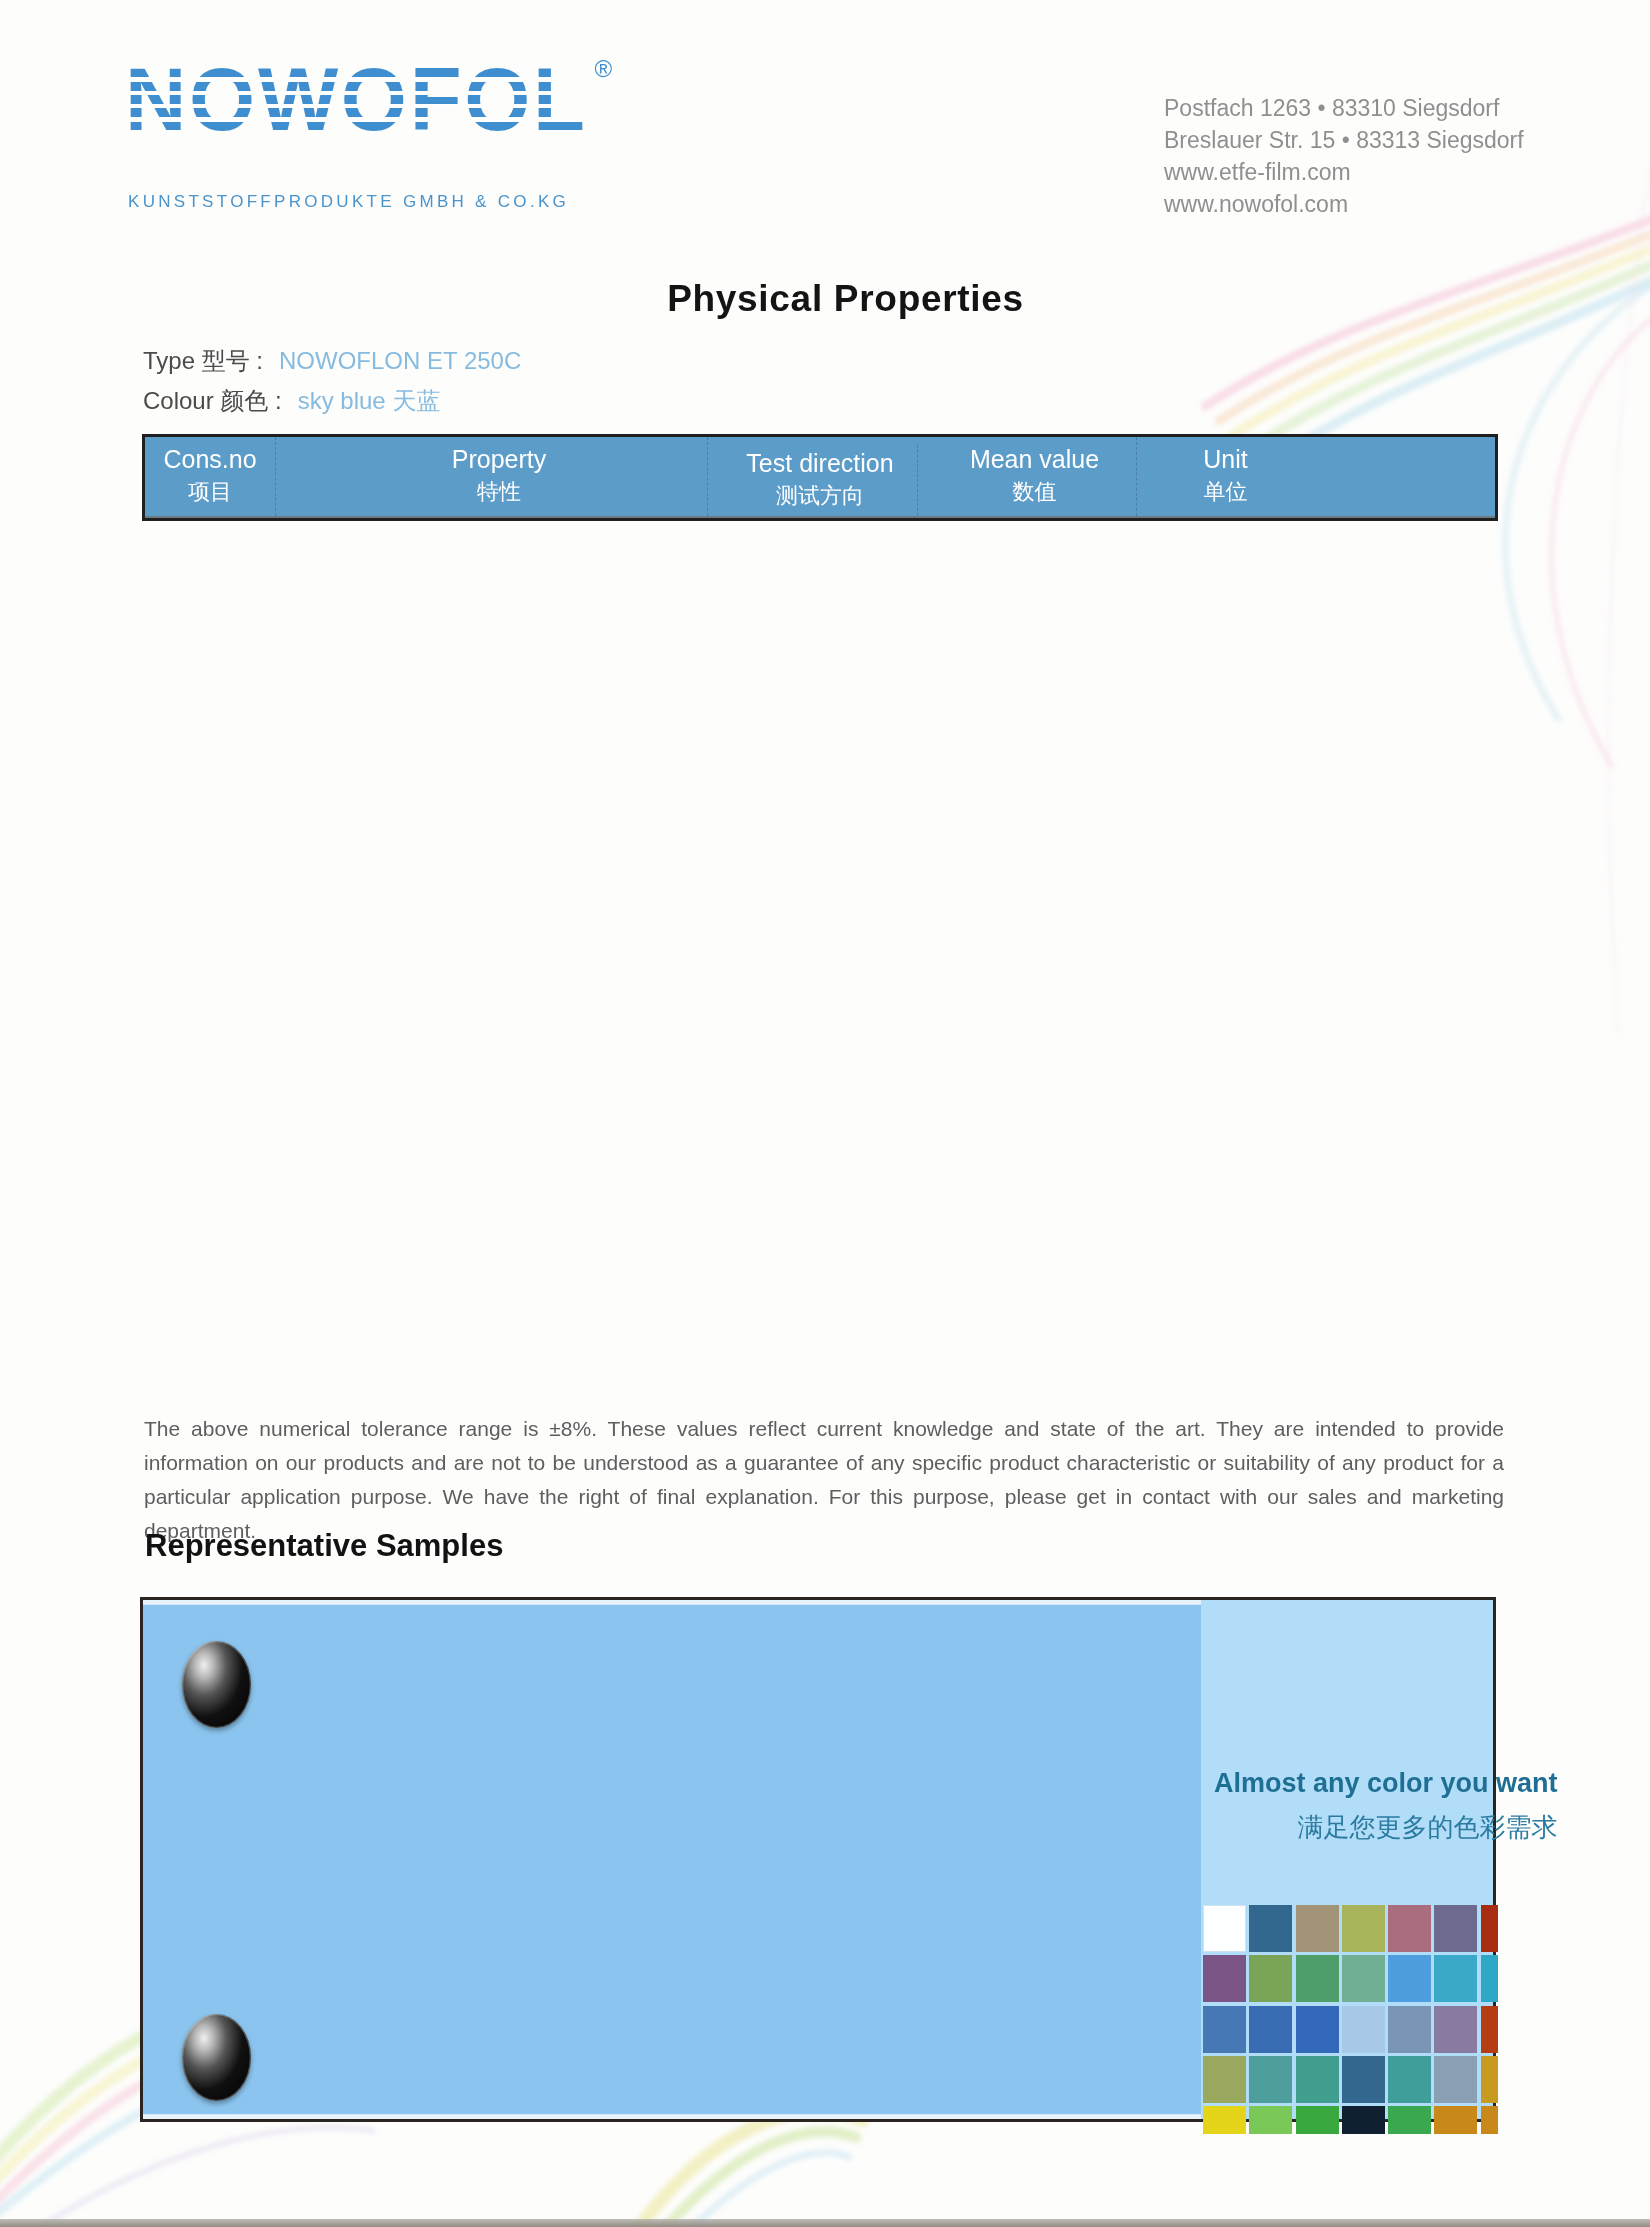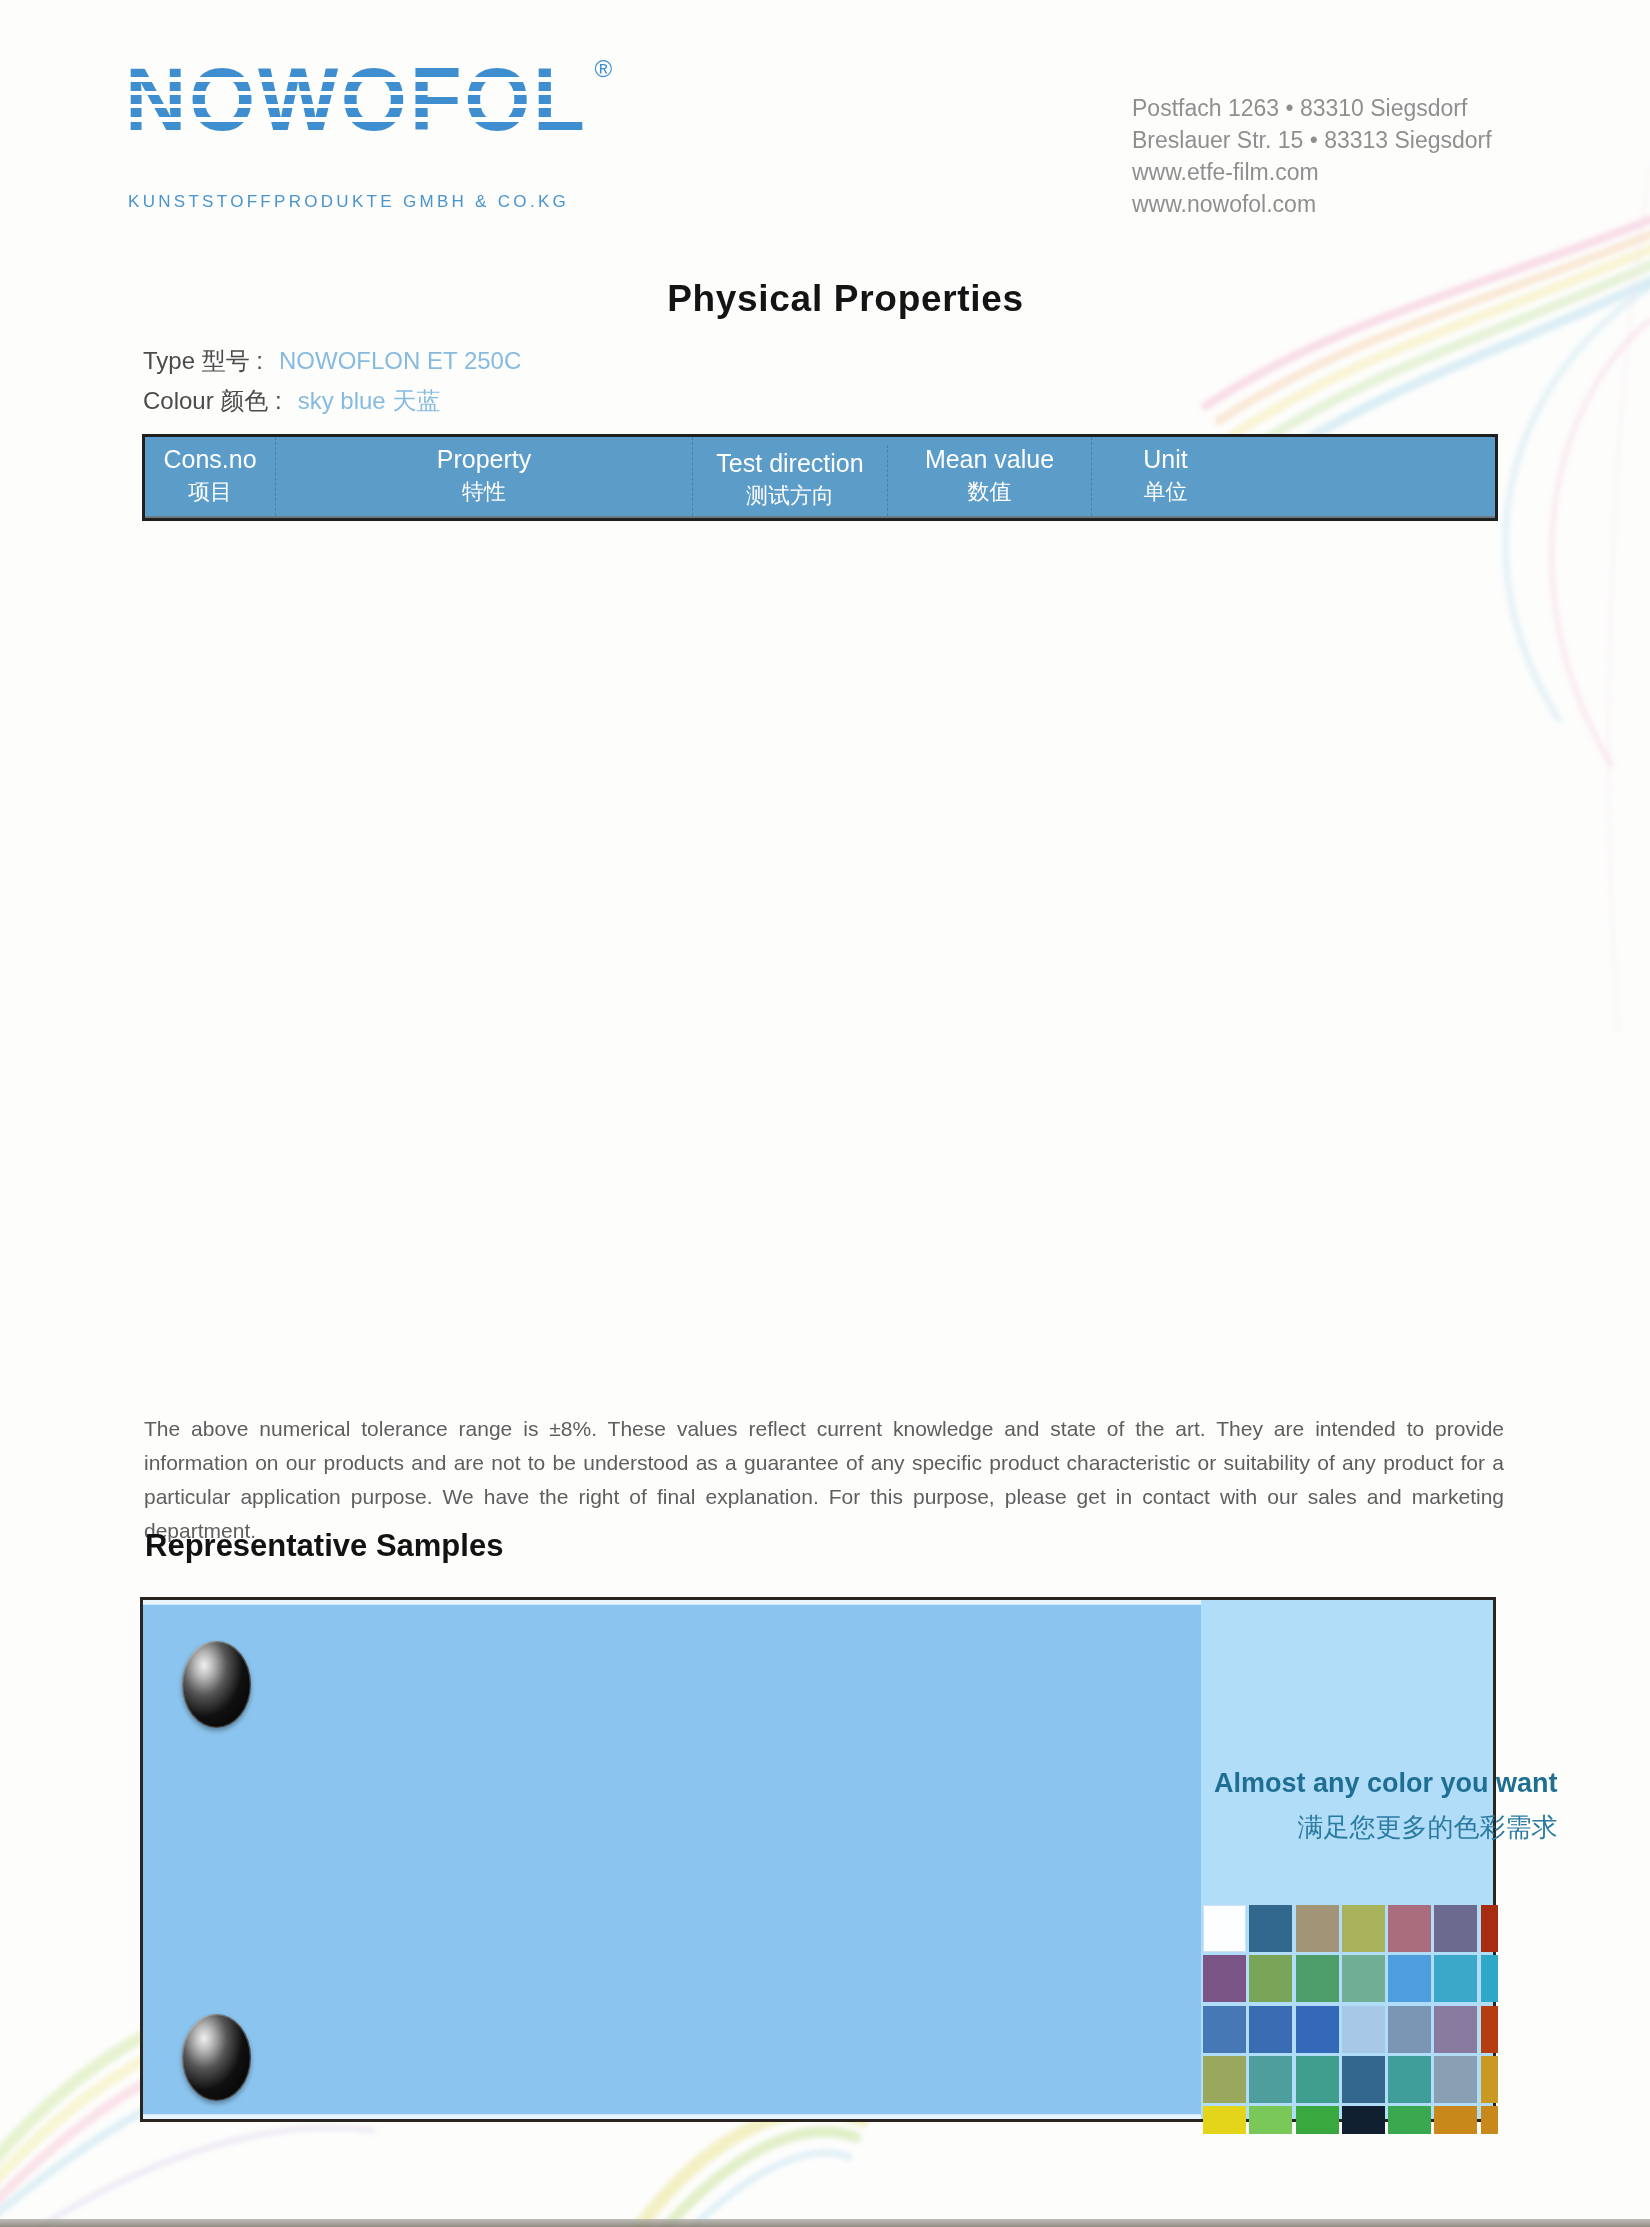--- a/index.html
+++ b/index.html
@@ -17,39 +17,39 @@
     transform:scaleY(1.05);
     background:repeating-linear-gradient(180deg,#3f8fd0 0px,#3f8fd0 8.7px,#ffffff 8.7px,#ffffff 12.7px);
     -webkit-background-clip:text;background-clip:text;color:transparent;
   }
   .logo-reg{position:relative;top:-52px;left:6.7px;font-size:24px;color:#3f8fd0;font-weight:400;}
   .logo-sub{
     position:absolute;left:128px;top:192px;
     font-size:17px;color:#4a94cc;letter-spacing:3.3px;white-space:nowrap;
   }
   .address{
-    position:absolute;left:1132px;top:92px;
+    position:absolute;left:1164px;top:92px;
     font-size:23px;color:#8f8f8f;line-height:32px;white-space:nowrap;
   }
   
   .doc-title{
     position:absolute;left:0;top:278px;width:1651px;text-align:center;
     font-size:37px;font-weight:700;color:#141414;letter-spacing:0.7px;padding-left:20px;
   }
   .prod-line{position:absolute;left:143px;font-size:24px;white-space:nowrap;}
   .prod-line .lbl{color:#4b4b4b;}
   .prod-line .val{color:#86bbdf;margin-left:9.3px;}
   #type-line{top:345px;}
   #colour-line{top:385px;}
   
   .ptable{
     position:absolute;left:142px;top:434px;width:1350px;
     border:3.3px solid #1f1f1f;background:#fff;
   }
-  .thead{display:flex;height:79px;background:#5c9cc9;border-bottom:2px solid #6d7a82;}
+  .thead{display:flex;height:79px;background:#5c9cc9;border-bottom:2px solid #6d7a82;gap:15px;}
   .thead .cell{
     display:flex;flex-direction:column;align-items:center;justify-content:center;
     color:#fff;gap:4px;border-right:1.3px dashed rgba(0,0,0,.18);
   }
   .thead .cell:last-child{border-right:none;}
   .thead .en{font-size:25px;line-height:1.05;text-align:center;}
   .thead .cn{font-size:22px;}
   .c-no{width:130px;}  .c-prop{width:416px;}  .c-dir{width:194px;margin-top:8px;}
   .c-mean{width:203px;} .c-unit{width:147px;} .c-method{flex:1;}
   

